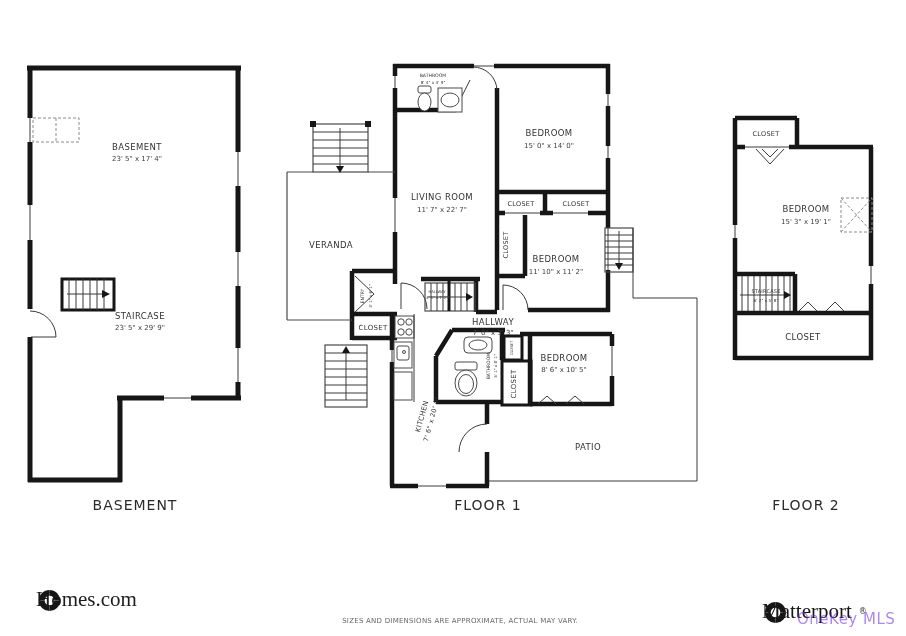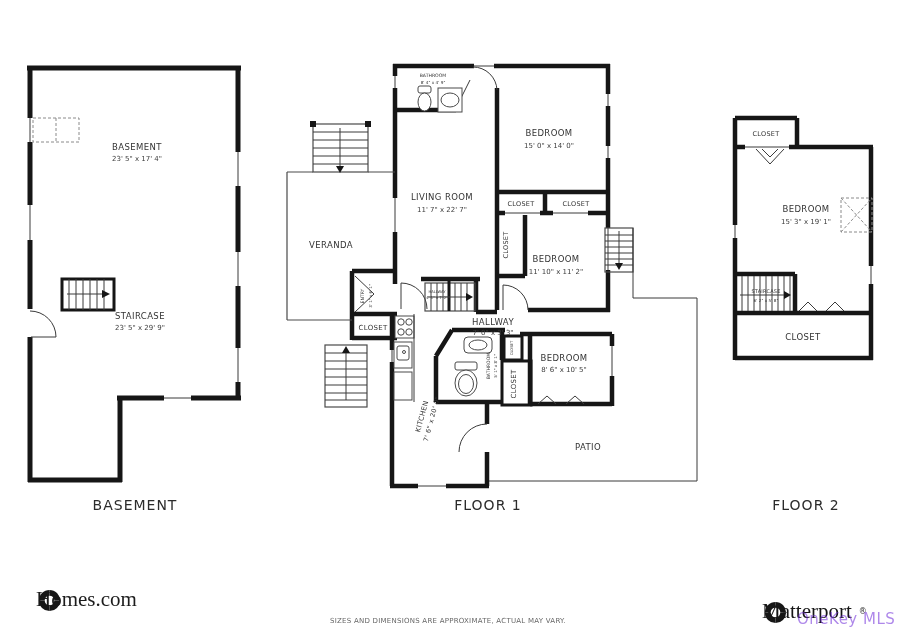--- a/index.html
+++ b/index.html
@@ -23,21 +23,21 @@
   .t7{font-size:7px;letter-spacing:.3px;}
   .t5{font-size:5px;letter-spacing:.2px;}
   .t45{font-size:4.6px;}
   .t42{font-size:4.2px;}
   .t40{font-size:4px;}
   .t36{font-size:3.7px;}
   .cap{font-size:14px;fill:#2b2b2b;letter-spacing:1px;}
   
   .footer-left{position:absolute;left:36px;top:587px;display:flex;align-items:center;gap:8px;}
   .footer-left .logo-text{font-family:"Liberation Serif","DejaVu Serif",serif;font-size:21px;color:#1c1c1c;}
-  .disclaimer{position:absolute;left:330px;top:617px;width:260px;text-align:left;
+  .disclaimer{position:absolute;left:330px;top:617px;width:260px;text-align:center;
               font-size:7px;color:#666;letter-spacing:.25px;}
   .footer-right{position:absolute;left:762px;top:599px;display:flex;align-items:center;gap:7px;}
   .footer-right .logo-text{font-family:"Liberation Serif","DejaVu Serif",serif;font-size:21px;color:#161616;}
   .footer-right sup{font-size:8px;color:#333;}
   .watermark{position:absolute;left:797px;top:610px;font-size:15px;color:#6d28d9;opacity:.55;
              font-family:"DejaVu Sans",sans-serif;letter-spacing:.5px;}
 </style>
 </head>
 <body>
 

